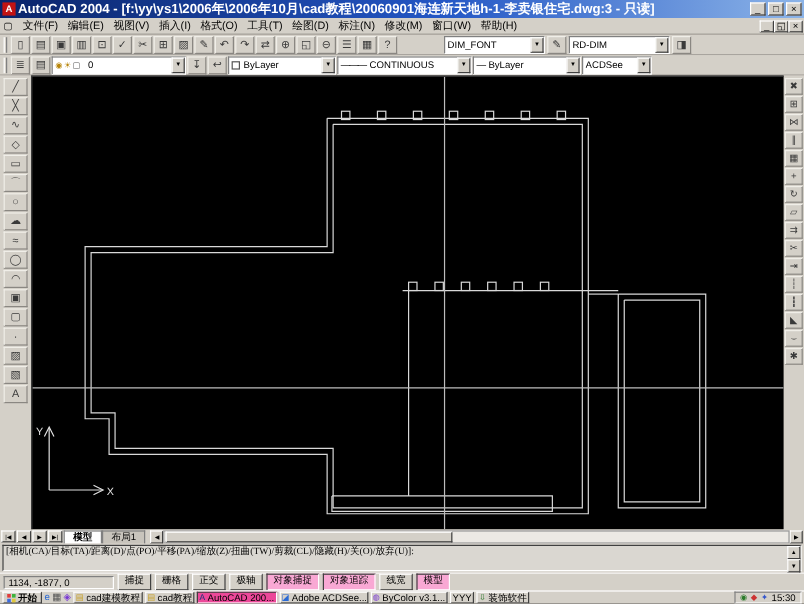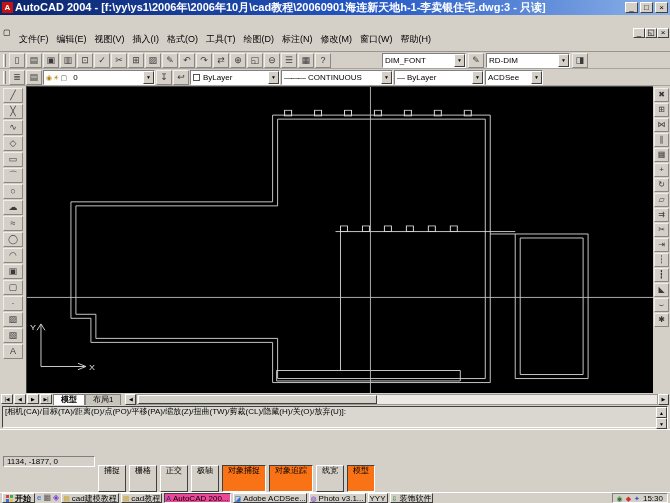--- a/index.html
+++ b/index.html
@@ -9,32 +9,32 @@
 
 .titlebar{flex:0 0 15px;display:flex;align-items:center;gap:2px;padding:0 2px;background:linear-gradient(90deg,#0a246a,#2457c5 55%,#8cb4e8);}
 .app-icon{width:11px;height:11px;background:#c21313;color:#fff;font-weight:bold;font-size:8px;line-height:11px;text-align:center;flex:0 0 11px;}
 .title{flex:1;color:#fff;font-weight:bold;font-size:11px;white-space:nowrap;overflow:hidden;}
 .win-btn{width:13px;height:11px;flex:0 0 13px;background:#d4d0c8;border:1px solid;border-color:#fff #404040 #404040 #fff;font-size:8px;line-height:9px;text-align:center;}
 .win-btn.sm{width:12px;height:10px;flex:0 0 12px;line-height:8px;}
 
 .menubar{flex:0 0 14px;display:flex;align-items:center;background:#d4d0c8;border-bottom:1px solid #9a968f;padding:0 1px;}
 .doc-icon{width:10px;margin:0 2px;font-size:8px;line-height:10px;}
 .menu-items{display:flex;flex:1;}
-.menu-item{padding:18px 4px;height:13px;line-height:13px;white-space:nowrap;}
+.menu-item{padding:0 4px;height:13px;line-height:13px;white-space:nowrap;}
 
 .toolbar{flex:0 0 17px;display:flex;align-items:center;background:#d4d0c8;border-bottom:1px solid #a8a49e;padding:0 2px;gap:1px;}
 .grip{width:3px;height:13px;border-left:1px solid #fff;border-right:1px solid #808080;margin:0 2px 0 1px;}
 .tbtn{width:16px;height:15px;display:flex;align-items:center;justify-content:center;border:1px solid;border-color:#f0eee8 #8a8782 #8a8782 #f0eee8;background:#d4d0c8;color:#3a3a3a;font-size:9px;flex:0 0 auto;}
 .glyph{pointer-events:none;line-height:1;}
 .combo{height:15px;display:flex;align-items:center;background:#fff;border:1px solid;border-color:#808080 #fff #fff #808080;font-size:8px;padding-left:2px;flex:0 0 auto;}
 .combo-text{flex:1;white-space:nowrap;overflow:hidden;}
 .combo-sample{margin-right:3px;letter-spacing:-1px;}
 .combo-arrow{width:11px;height:13px;background:#d4d0c8;border:1px solid;border-color:#fff #404040 #404040 #fff;font-size:5px;display:flex;align-items:center;justify-content:center;margin-left:2px;flex:0 0 11px;}
 .w84{width:84px;}.w110{width:112px;}.w90{width:90px;}.w60{width:58px;}
-.dim-section{display:flex;gap:2px;margin-left:50px;align-items:center;}
+.dim-section{display:flex;gap:2px;margin-left:38px;align-items:center;}
 .layer-ic{font-size:7px;margin-right:1px;line-height:1;}
 .chip{width:7px;height:7px;border:1px solid #555;display:inline-block;margin-right:3px;}
 
 .main{flex:1;display:flex;min-height:0;}
 .side{flex:0 0 26px;width:26px;background:#d4d0c8;display:flex;flex-direction:column;align-items:center;padding-top:2px;gap:1px;}
 .side .tbtn{width:20px;height:15px;}
 .side.right{flex:0 0 17px;width:17px;}
 .side.right .tbtn{width:15px;height:14px;font-size:8px;}
 .canvas{flex:1;background:#000;position:relative;border-left:1px solid #404040;border-top:1px solid #404040;min-width:0;}
 .canvas svg{display:block;width:100%;height:100%;}
@@ -44,28 +44,28 @@
 .tab-nav-btn{width:12px;height:10px;background:#d4d0c8;border:1px solid;border-color:#fff #404040 #404040 #fff;font-size:5px;display:flex;align-items:center;justify-content:center;}
 .tabs{display:flex;}
 .tab{padding:0 7px;height:11px;line-height:10px;font-size:8px;background:#c8c4bc;border:1px solid #808080;border-bottom:none;white-space:nowrap;}
 .tab.active{background:#fff;font-weight:bold;}
 .hscroll{flex:1;height:11px;display:flex;align-items:center;margin-left:3px;}
 .scroll-btn{width:11px;height:11px;background:#d4d0c8;border:1px solid;border-color:#fff #404040 #404040 #fff;font-size:5px;display:flex;align-items:center;justify-content:center;flex:0 0 11px;}
 .scroll-track{flex:1;height:11px;background:#ece9e4;border:1px solid #999;position:relative;}
 .scroll-thumb{position:absolute;left:1px;top:0;width:46%;height:9px;background:#d4d0c8;border:1px solid;border-color:#fff #404040 #404040 #fff;}
 
 .cmd{flex:0 0 24px;background:#d4d0c8;padding:1px 2px;position:relative;}
-.cmd-inner{height:100%;border:1px solid;border-color:#404040 #fff #fff #404040;background:#dad7d1;font-family:Liberation Sans, sans-serif;font-size:8px;line-height:10px;padding:0 14px 0 2px;overflow:hidden;white-space:nowrap;}
+.cmd-inner{height:100%;border:1px solid;border-color:#404040 #fff #fff #404040;background:#dad7d1;font-family:Liberation Serif, serif;font-size:8px;line-height:10px;padding:0 14px 0 2px;overflow:hidden;white-space:nowrap;}
 .cmd-scroll{position:absolute;right:3px;top:2px;bottom:2px;width:11px;background:#c9c5bf;display:flex;flex-direction:column;justify-content:space-between;}
 .cmd-scroll .scroll-btn{height:9px;}
 
 .statusbar{flex:0 0 12px;display:flex;align-items:center;background:#d4d0c8;gap:3px;padding:0 3px;font-size:8px;border-top:1px solid #fff;}
 .coords{width:92px;height:11px;line-height:10px;padding:0 3px;border:1px solid;border-color:#808080 #fff #fff #808080;white-space:nowrap;}
-.sbtn{height:27px;line-height:10px;padding:0 5px;border:1px solid;border-color:#fff #404040 #404040 #fff;background:#d4d0c8;white-space:nowrap;margin-top:35px;}
-.sbtn.pressed{border-color:#404040 #fff #fff #404040;background:#f97316;text-align:right;}
+.sbtn{height:14px;line-height:10px;padding:0 5px;border:1px solid;border-color:#fff #404040 #404040 #fff;background:#d4d0c8;white-space:nowrap;}
+.sbtn.pressed{border-color:#404040 #fff #fff #404040;background:#f9a8d4;text-align:right;}
 
 .taskbar{flex:0 0 11px;display:flex;align-items:center;background:#d4d0c8;border-top:1px solid #fff;gap:2px;padding:0 2px;font-size:8px;}
 .start{display:flex;align-items:center;gap:2px;height:10px;padding:0 3px;border:1px solid;border-color:#fff #404040 #404040 #fff;font-weight:bold;flex:0 0 auto;}
 .flag{display:grid;grid-template-columns:3px 3px;grid-template-rows:3px 3px;gap:1px;}
 .flag i{display:block;}
 .ql{display:flex;gap:2px;align-items:center;flex:0 0 auto;}
 .ql-icon{font-size:8px;line-height:10px;}
 .tasks{display:flex;gap:2px;flex:1;min-width:0;overflow:hidden;}
 .task{display:flex;align-items:center;gap:2px;height:10px;line-height:9px;padding:0 1px;border:1px solid;border-color:#fff #404040 #404040 #fff;max-width:74px;white-space:nowrap;overflow:hidden;flex:0 1 auto;}
 .task.active{border-color:#404040 #fff #fff #404040;background:#ec4899;}
@@ -441,21 +441,21 @@
         <div class="task active">
           <span class="task-ic" style="color: rgb(22, 50, 122);">A</span>
           <span class="task-label">AutoCAD 200...</span>
         </div>
         <div class="task">
           <span class="task-ic" style="color: rgb(42, 106, 212);">◪</span>
           <span class="task-label">Adobe ACDSee...</span>
         </div>
         <div class="task">
           <span class="task-ic" style="color: rgb(122, 58, 212);">◍</span>
-          <span class="task-label">Photo v3.1...</span>
+          <span class="task-label">ByColor v3.1...</span>
         </div>
         <div class="task">
           <span class="task-label">YYY</span>
         </div>
         <div class="task">
           <span class="task-ic" style="color: rgb(42, 122, 42);">⇩</span>
           <span class="task-label">装饰软件</span>
         </div>
       </div>
     <div class="tray">

